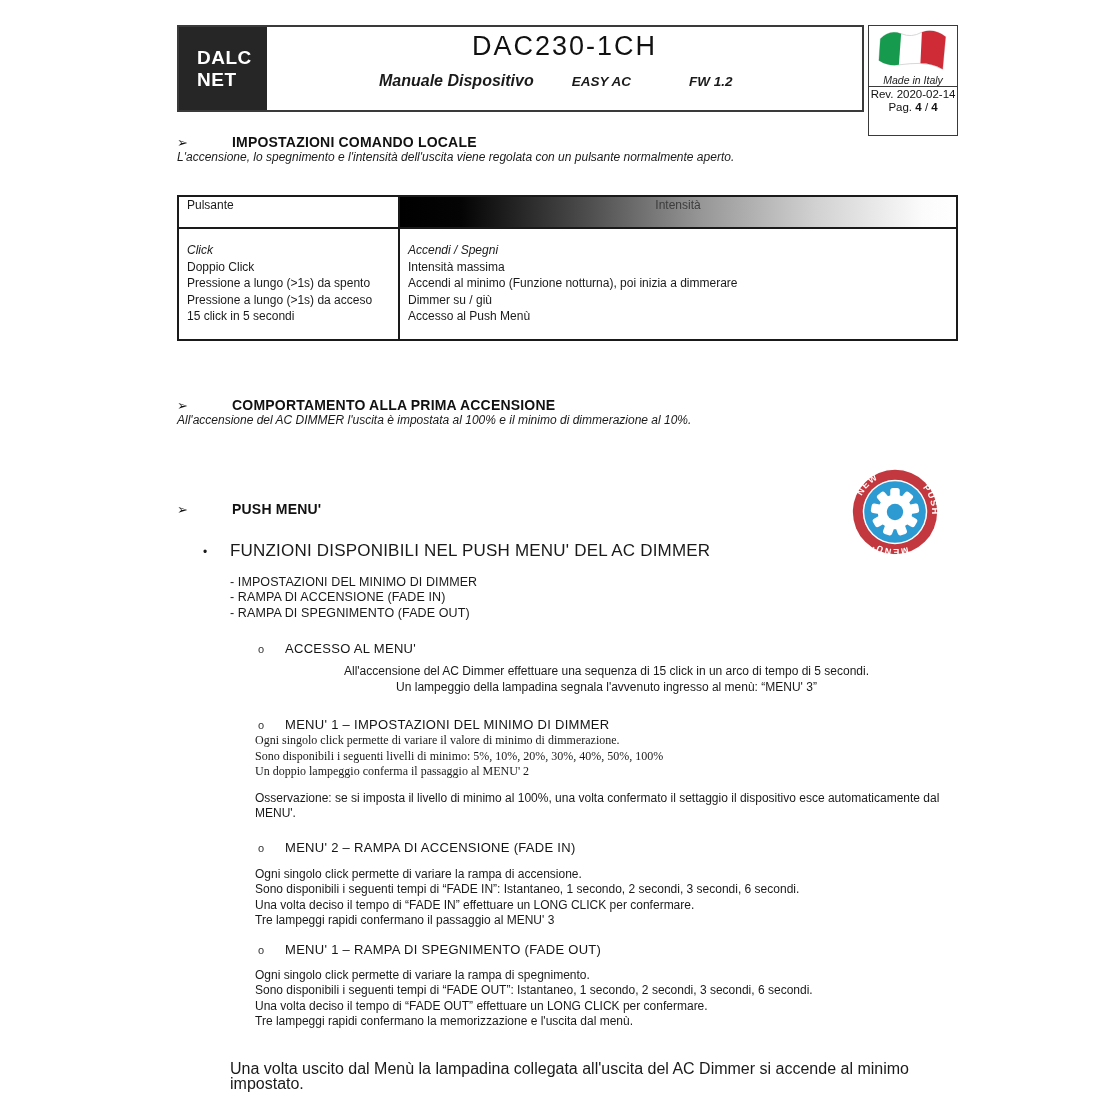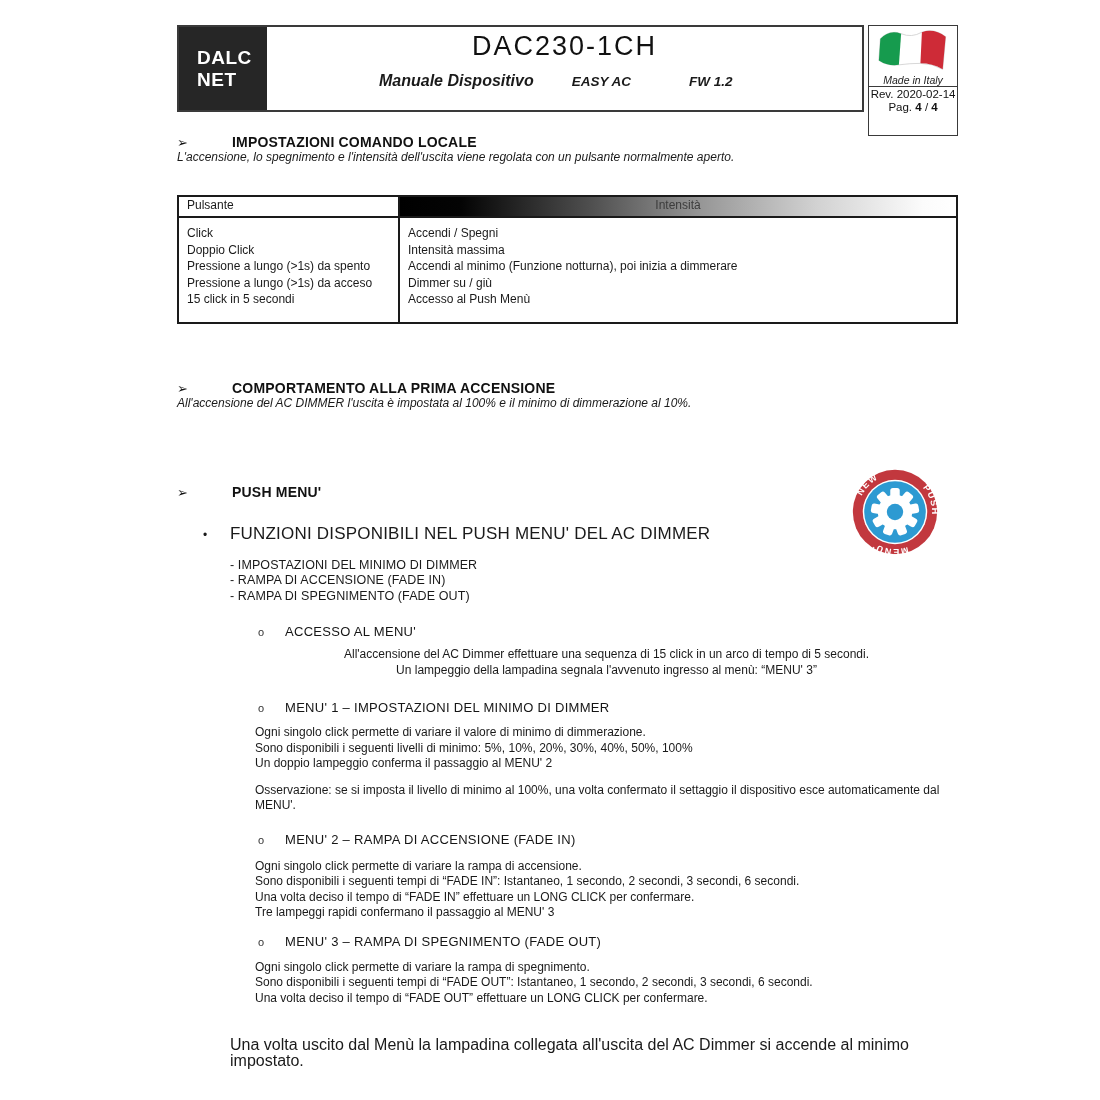--- a/index.html
+++ b/index.html
@@ -82,48 +82,48 @@
     font-size:12px;
   }
   table.cmd-table col.c1 { width:221px; }
   table.cmd-table th, table.cmd-table td {
     border-left:2px solid #1a1a1a; border-right:2px solid #1a1a1a;
     padding:1px 8px; text-align:left; font-weight:normal;
     vertical-align:top;
   }
   table.cmd-table thead th {
     border-top:2px solid #1a1a1a; border-bottom:2px solid #1a1a1a;
-    height:21px;
+    height:32px;
   }
   table.cmd-table th.grad-cell {
     background:linear-gradient(90deg,#000 0%,#040404 11%,#4e4e4e 34%,#969696 54%,#d2d2d2 75%,#fbfbfb 94%,#fff 100%);
     text-align:center; color:#3c3c3c;
   }
   table.cmd-table tbody td { border-bottom:none; line-height:14.5px; }
-  table.cmd-table tbody tr:first-child td { padding-top:8px; }
+  table.cmd-table tbody tr:first-child td { padding-top:14px;font-style:italic; }
   table.cmd-table tbody tr:last-child td { border-bottom:2px solid #1a1a1a; padding-bottom:15px; }
 
   
   .bullet-row { margin-top:24px; display:flex; align-items:baseline; padding-left:26px; }
   .dot-bullet { flex:0 0 27px; font-size:12px; }
   .bullet-row .bullet-title { font-size:17px; letter-spacing:0.2px; }
 
   .func-list { margin-top:14px; padding-left:53px; font-size:12.5px; line-height:15.5px; letter-spacing:0.1px; }
 
   .subsection-heading { display:flex; align-items:baseline; padding-left:81px; }
   .subsection-heading .o-bullet { flex:0 0 27px; font-size:11px; color:#333; }
   .subsection-heading h3 { font-size:13px; font-weight:normal; letter-spacing:0.3px; color:#151515; }
 
   .para { padding-left:78px; font-size:12px; line-height:15.5px; color:#1a1a1a; }
   .para div { min-height:15.5px; }
 
   .sub-acc  { margin-top:20px; }
   .para-acc { margin-top:8px;text-align:center; }
   .sub-m1   { margin-top:22px; }
-  .para-m1  { margin-top:10px; }
+  .para-m1  { margin-top:1px;font-family:Liberation Serif, serif; }
   .note-m1  { margin-top:11px; }
   .sub-m2   { margin-top:18px; }
   .para-m2  { margin-top:12px; }
   .sub-m3   { margin-top:13px; }
   .para-m3  { margin-top:11px; }
 
   .footer-line { margin-top:31px; padding-left:53px; font-size:16px; line-height:15.5px; }
 
   
   .push-badge { position:absolute; left:852px; top:469px; width:86px; height:86px; }
@@ -290,23 +290,24 @@
   </div>
   <div class="para para-m2">
     <div>Ogni singolo click permette di variare la rampa di accensione.</div>
     <div>Sono disponibili i seguenti tempi di “FADE IN”: Istantaneo, 1 secondo, 2 secondi, 3 secondi, 6 secondi.</div>
     <div>Una volta deciso il tempo di “FADE IN” effettuare un LONG CLICK per confermare.</div>
     <div>Tre lampeggi rapidi confermano il passaggio al MENU' 3</div>
   </div>
 
   <div class="subsection-heading sub-m3">
     <span class="o-bullet">o</span>
-    <h3>MENU' 3 – RAMPA DI SPEGNIMENTO (FADE OUT)</h3>
+    <h3>MENU' 1 – RAMPA DI SPEGNIMENTO (FADE OUT)</h3>
   </div>
   <div class="para para-m3">
     <div>Ogni singolo click permette di variare la rampa di spegnimento.</div>
     <div>Sono disponibili i seguenti tempi di “FADE OUT”: Istantaneo, 1 secondo, 2 secondi, 3 secondi, 6 secondi.</div>
     <div>Una volta deciso il tempo di “FADE OUT” effettuare un LONG CLICK per confermare.</div>
+    <div>Tre lampeggi rapidi confermano la memorizzazione e l'uscita dal menù.</div>
   </div>
 
   <div class="footer-line">Una volta uscito dal Menù la lampadina collegata all'uscita del AC Dimmer si accende al minimo impostato.</div>
 
 </div>
 
 </body></html>

